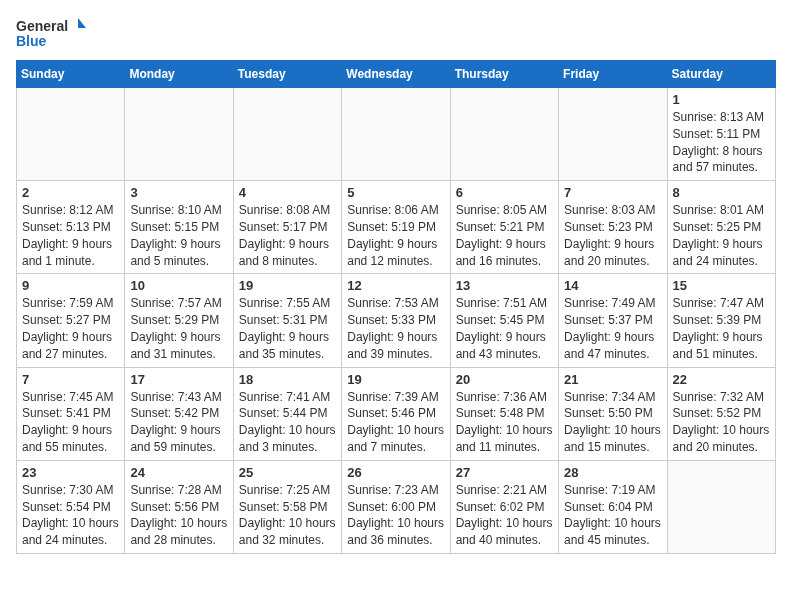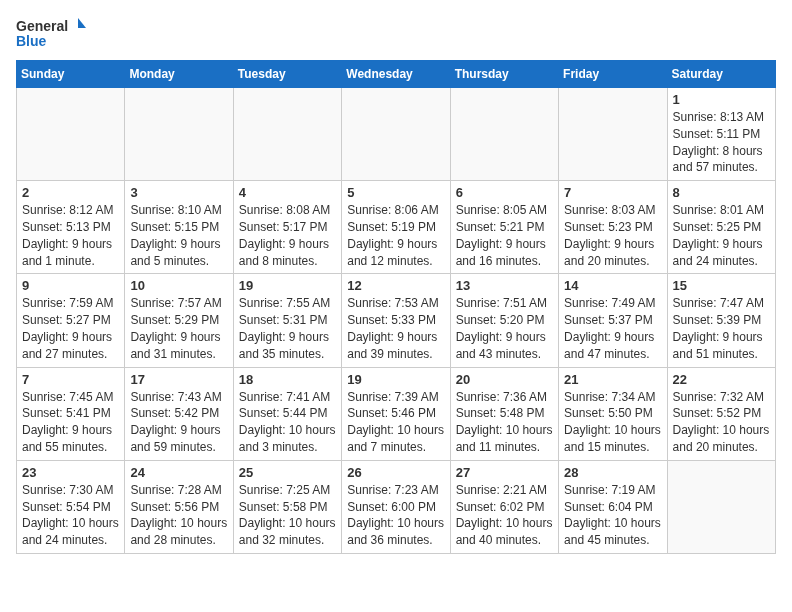--- a/index.html
+++ b/index.html
@@ -181,21 +181,21 @@
         </td>
         <td>
           <span class="day-num">12</span>
           <div class="day-info">Sunrise: 7:53 AM
 Sunset: 5:33 PM
 Daylight: 9 hours and 39 minutes.</div>
         </td>
         <td>
           <span class="day-num">13</span>
           <div class="day-info">Sunrise: 7:51 AM
-Sunset: 5:20 PM
+Sunset: 5:45 PM
 Daylight: 9 hours and 43 minutes.</div>
         </td>
         <td>
           <span class="day-num">14</span>
           <div class="day-info">Sunrise: 7:49 AM
 Sunset: 5:37 PM
 Daylight: 9 hours and 47 minutes.</div>
         </td>
         <td>
           <span class="day-num">15</span>

